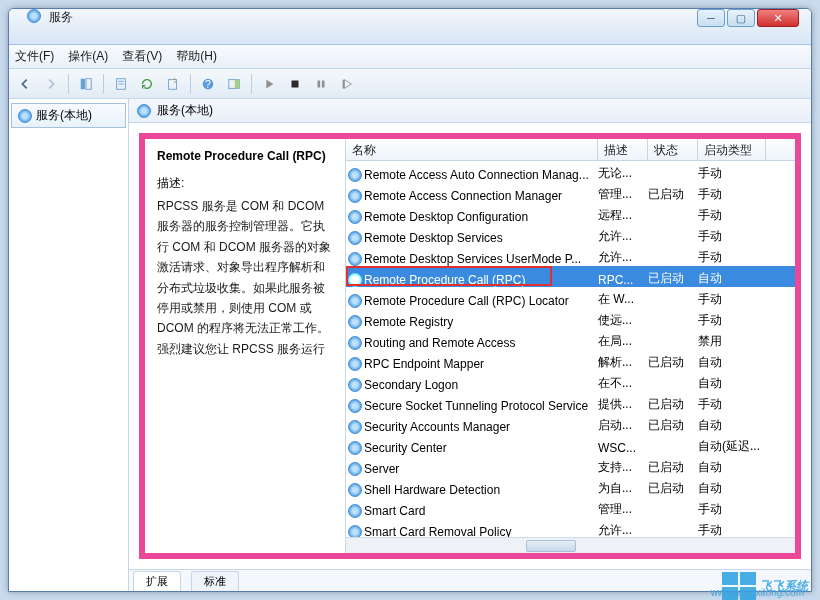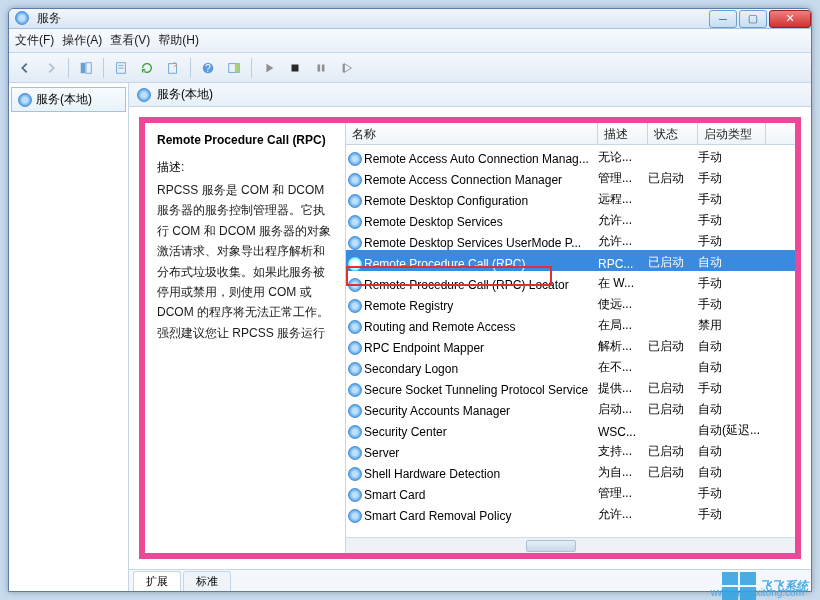--- a/index.html
+++ b/index.html
@@ -1,25 +1,25 @@
 <!DOCTYPE html>
 <html><head>
 <meta charset="utf-8">
 <style>
 *{box-sizing:border-box;margin:0;padding:0;font-family:"Microsoft YaHei","SimSun",Tahoma,sans-serif;font-size:12px}
 body{background:#c8dbee;width:820px;height:600px;overflow:hidden;position:relative}
 .window{position:absolute;top:8px;left:8px;right:8px;bottom:8px;background:#fff;border:1px solid #5a7db0;border-radius:6px 6px 0 0;box-shadow:0 0 6px rgba(0,0,0,.3);display:flex;flex-direction:column;overflow:hidden}
-.titlebar{height:20px;background:linear-gradient(#f2f6fb,#d8e6f5);display:flex;align-items:center;padding:0 0;border-bottom:1px solid #a8c0e0}
+.titlebar{height:36px;background:linear-gradient(#f2f6fb,#d8e6f5);display:flex;padding:0 12px;border-bottom:1px solid #a8c0e0}
 .titlebar .ticon{width:16px;height:16px;margin:0 6px;display:inline-block}
 .gear{width:14px;height:14px;border-radius:50%;border:1px solid #4a8ed6;background:radial-gradient(circle,#bde0ff 30%,#5aa7e6 70%);display:inline-block;position:relative}
 .titlebar .title{flex:1;color:#1a1a1a}
 .winbtns{display:flex;gap:2px}
 .winbtn{width:28px;height:18px;border:1px solid #6a9fd0;border-radius:3px;background:linear-gradient(#e8f2fb,#c7def0);display:flex;align-items:center;justify-content:center;font-size:11px;color:#2a5a8a}
 .winbtn.close{background:linear-gradient(#f08080,#d03030);color:#fff;border-color:#a02020;width:42px}
-.menubar{height:24px;background:linear-gradient(#f8fbfe,#e8f0f8);border-bottom:1px solid #c5d6e8;display:flex;align-items:center;padding:0 6px;gap:8px}
+.menubar{height:24px;background:linear-gradient(#f8fbfe,#e8f0f8);border-bottom:1px solid #c5d6e8;display:flex;align-items:center;padding:0 6px;gap:14px}
 .menubar span{color:#1a1a1a;cursor:default}
 .toolbar{height:30px;background:linear-gradient(#f4f8fc,#e2ecf5);border-bottom:1px solid #c5d6e8;display:flex;align-items:center;padding:0 4px;gap:2px}
 .tbtn{width:24px;height:24px;display:flex;align-items:center;justify-content:center;border:1px solid transparent;border-radius:2px;color:#4a6a8a}
 .tsep{width:1px;height:20px;background:#b8cde0;margin:0 3px}
 .body{flex:1;display:flex;overflow:hidden;background:#fff}
 .leftpane{width:120px;border-right:1px solid #c5d6e8;background:#fff;padding-top:2px}
 .treeitem{display:flex;align-items:center;gap:4px;padding:3px 6px;border:1px solid #a8c0e0;background:linear-gradient(#f8fbfe,#e8f2fb);margin:2px}
 .rightpane{flex:1;display:flex;flex-direction:column;overflow:hidden}
 .rpheader{height:24px;background:linear-gradient(#f4f8fc,#e8f0f8);border-bottom:1px solid #c5d6e8;display:flex;align-items:center;padding:0 8px;gap:6px}
 .rpbody{flex:1;display:flex;border:6px solid #ec4899;margin:10px;overflow:hidden}
@@ -35,21 +35,21 @@
 .row{height:21px;display:flex;align-items:flex-end;white-space:nowrap}
 .row .ic{width:18px;display:flex;justify-content:center}
 .row .nm{width:234px;overflow:hidden;text-overflow:ellipsis}
 .row .de{width:50px;overflow:hidden;text-overflow:ellipsis;padding-right:4px}
 .row .st{width:50px}
 .row .su{width:68px;overflow:hidden}
 .row.sel{background:#3a8be0;color:#fff}
 .row.sel .gear{filter:brightness(1.6)}
 .hilite{position:absolute;border:2px solid #e03030;pointer-events:none}
 .tabs{height:22px;border-top:1px solid #c5d6e8;display:flex;align-items:flex-end;padding-left:4px;background:#f4f8fc}
-.tab{padding:2px 12px;border:1px solid #c5d6e8;border-bottom:none;background:#fff;margin-right:2px;border-radius:3px 3px 0 0;font-size:11px}
+.tab{padding:2px 12px;border:1px solid #c5d6e8;border-bottom:none;background:#fff;margin-right:10px;border-radius:3px 3px 0 0;font-size:11px}
 .tab.inactive{background:#eef4fa}
 .scrollh{height:16px;background:#eef2f6;border-top:1px solid #d0dce8;position:relative}
 .scrollh .thumb{position:absolute;left:40%;top:2px;width:50px;height:12px;background:linear-gradient(#e6eef6,#c8d8e8);border:1px solid #a8c0d8;border-radius:2px}
 .watermark{position:absolute;right:12px;bottom:0;font-size:28px;font-weight:bold;font-style:italic;color:#2aa0e0;opacity:.85;display:flex;align-items:center;gap:4px;pointer-events:none}
 .wm-logo{width:34px;height:28px;display:grid;grid-template:1fr 1fr/1fr 1fr;gap:2px}
 .wm-logo span{background:#2aa0e0}
 .wm-sub{position:absolute;right:16px;bottom:2px;font-size:10px;color:#4aa8e0}
 svg{width:14px;height:14px}
 </style>
 </head>

